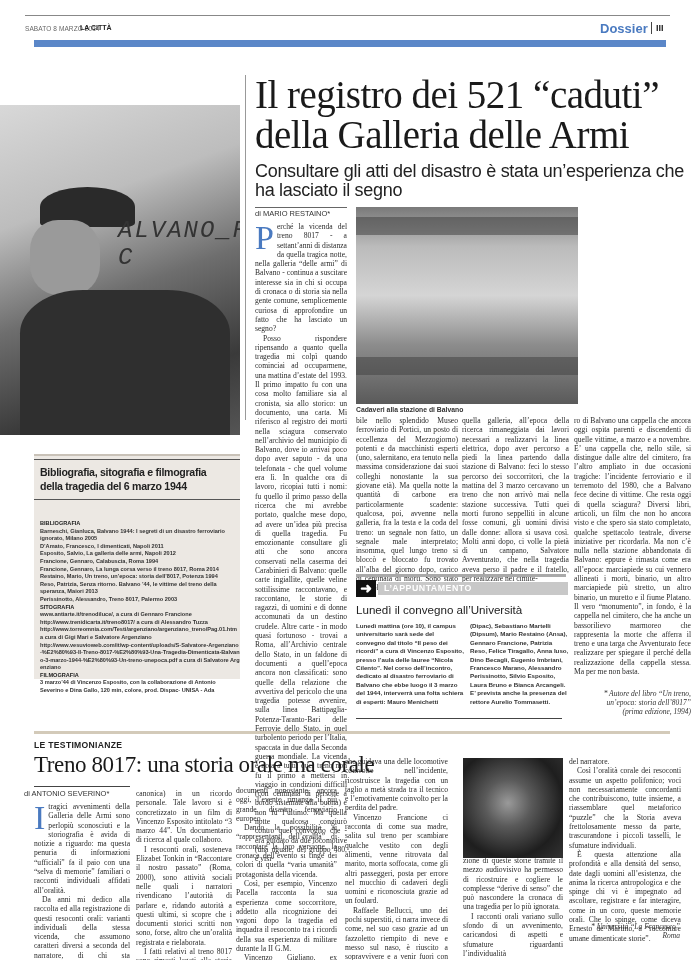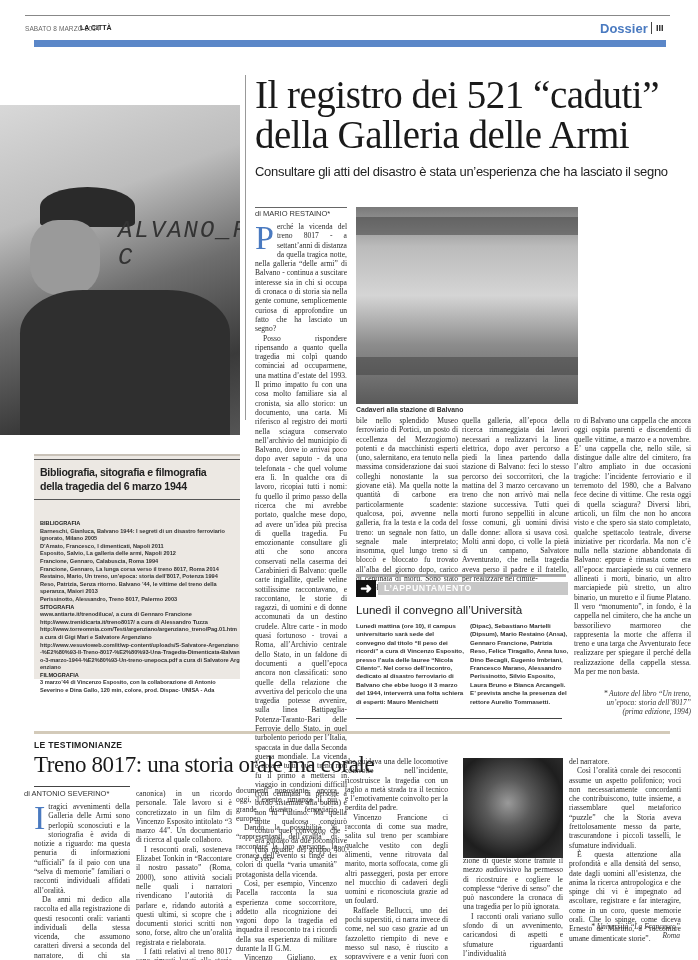--- a/index.html
+++ b/index.html
@@ -20,21 +20,21 @@
   
   #photo-main { left: 0; top: 105px; width: 240px; height: 330px; background: linear-gradient(160deg, #d8d8d8 0%, #bdbdbd 30%, #6e6e6e 55%, #3a3a3a 80%, #555 100%); overflow: hidden; }
   #photo-sign { left: 118px; top: 112px; font-family: "Liberation Mono", monospace; font-size: 24px; color: #333; letter-spacing: 2px; font-style: italic; }
   #photo-hat { left: 40px; top: 82px; width: 95px; height: 40px; background: #2a2a2a; border-radius: 50% 50% 10% 10%; }
   #photo-face { left: 30px; top: 115px; width: 70px; height: 75px; background: #9a9a9a; border-radius: 40%; }
   #photo-body { left: 20px; top: 185px; width: 210px; height: 145px; background: #2f2f2f; border-radius: 30% 30% 0 0; }
 
   
   #title-vrule { left: 245px; top: 75px; width: 1px; height: 345px; background: #999; }
   #headline { left: 255px; top: 75px; width: 440px; font-size: 39px; line-height: 40px; color: #1a1a1a; letter-spacing: -0.5px; }
-  #subhead { left: 255px; top: 162px; width: 440px; font-size: 13px; line-height: 19px; color: #222; font-family: "Liberation Sans", sans-serif; letter-spacing: -0.3px; }
+  #subhead { left: 255px; top: 162px; width: 440px; font-size: 18px; line-height: 19px; color: #222; font-family: "Liberation Sans", sans-serif; letter-spacing: -0.3px; }
   #byline-rule { left: 255px; top: 207px; width: 92px; height: 1px; background: #666; }
   #byline { left: 255px; top: 209px; font-size: 7.5px; font-weight: normal; color: #333; }
 
   
   .col { position: absolute; font-size: 7.6px; line-height: 9.3px; text-align: justify; hyphens: auto; color: #2a2a2a; }
   .col p { text-indent: 8px; }
   .col p.noindent { text-indent: 0; }
   .dropcap { float: left; font-size: 34px; line-height: 30px; color: #4a7ac0; margin: 1px 3px 0 0; font-family: "Liberation Serif", serif; }
 
   #col1 { left: 255px; top: 222px; width: 92px; height: 500px; }

